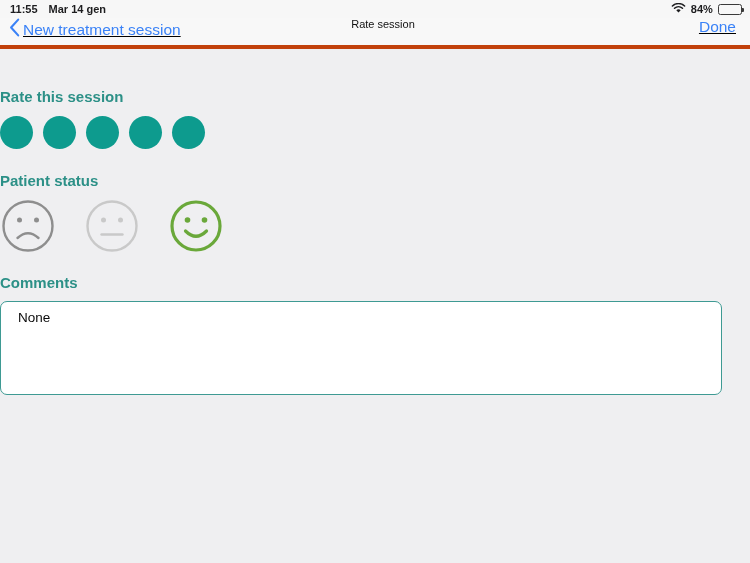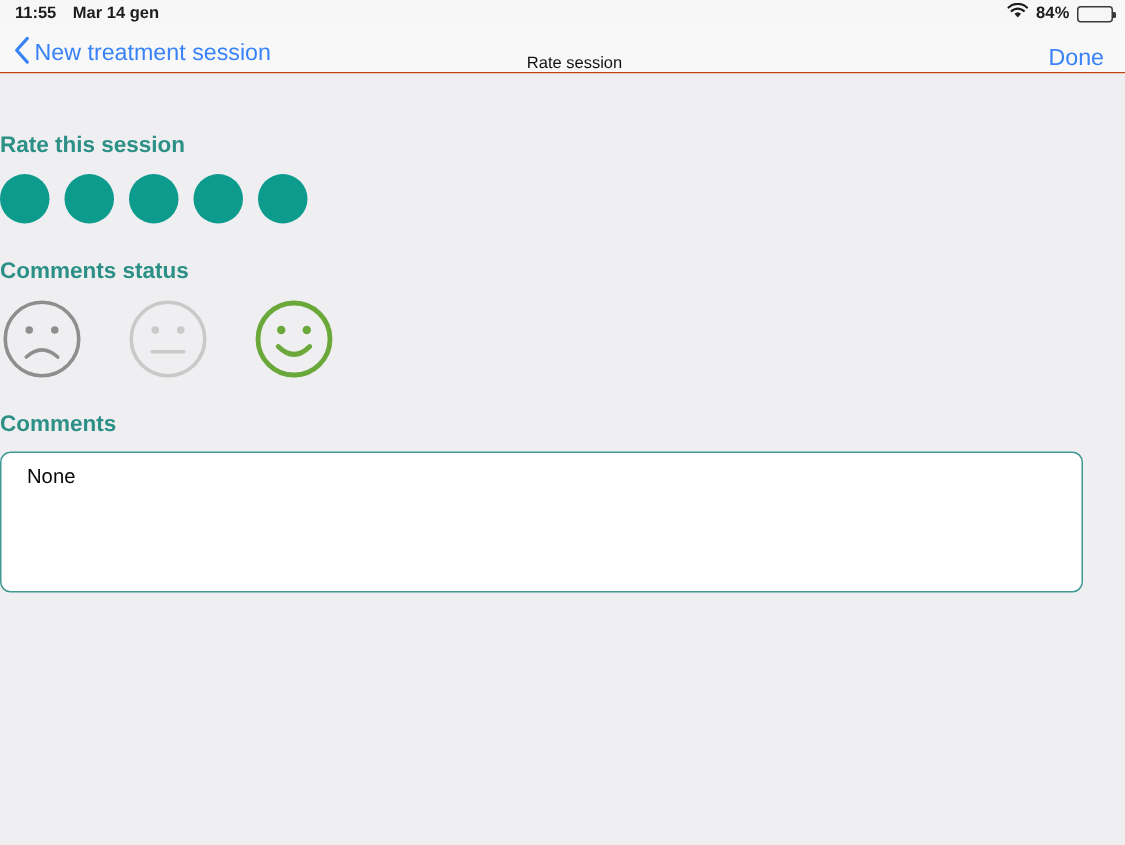--- a/index.html
+++ b/index.html
@@ -72,24 +72,25 @@
     height: 100%;
     background: #1d1d1f;
     border-radius: 1px;
   }
 
   
   .nav-bar {
     position: relative;
     height: 31px;
     background: #f8f8f8;
-    border-bottom: 1px solid #c2410c;
-    display: flex;
-    align-items: flex-end;
+    border-bottom: 4px solid #c2410c;
+    display: flex;
+    align-items: flex-start;
     flex: 0 0 auto;
+    text-decoration: underline;
   }
   .nav-back {
     display: flex;
     align-items: center;
     gap: 3px;
     padding-left: 9px;
     color: #3a82f7;
     font-size: 15.5px;
     cursor: pointer;
     background: none;
@@ -240,21 +241,21 @@
 
     <div class="section-title rating-title">Rate this session</div>
     <div class="rating-row">
       <button class="rating-dot"></button>
       <button class="rating-dot"></button>
       <button class="rating-dot"></button>
       <button class="rating-dot"></button>
       <button class="rating-dot"></button>
     </div>
 
-    <div class="section-title status-title">Comments status</div>
+    <div class="section-title status-title">Patient status</div>
     <div class="faces-row">
 
       <span class="face">
         <svg width="56" height="56" viewBox="0 0 56 56">
           <circle cx="28" cy="28" r="24.5" stroke="#8e8e8e" stroke-width="2.4" fill="none"></circle>
           <circle cx="19.5" cy="22" r="2.5" fill="#8e8e8e"></circle>
           <circle cx="36.5" cy="22" r="2.5" fill="#8e8e8e"></circle>
           <path d="M17.5 40 Q28 30.5 38.5 40" stroke="#8e8e8e" stroke-width="2.4" fill="none" stroke-linecap="round"></path>
         </svg>
       </span>

